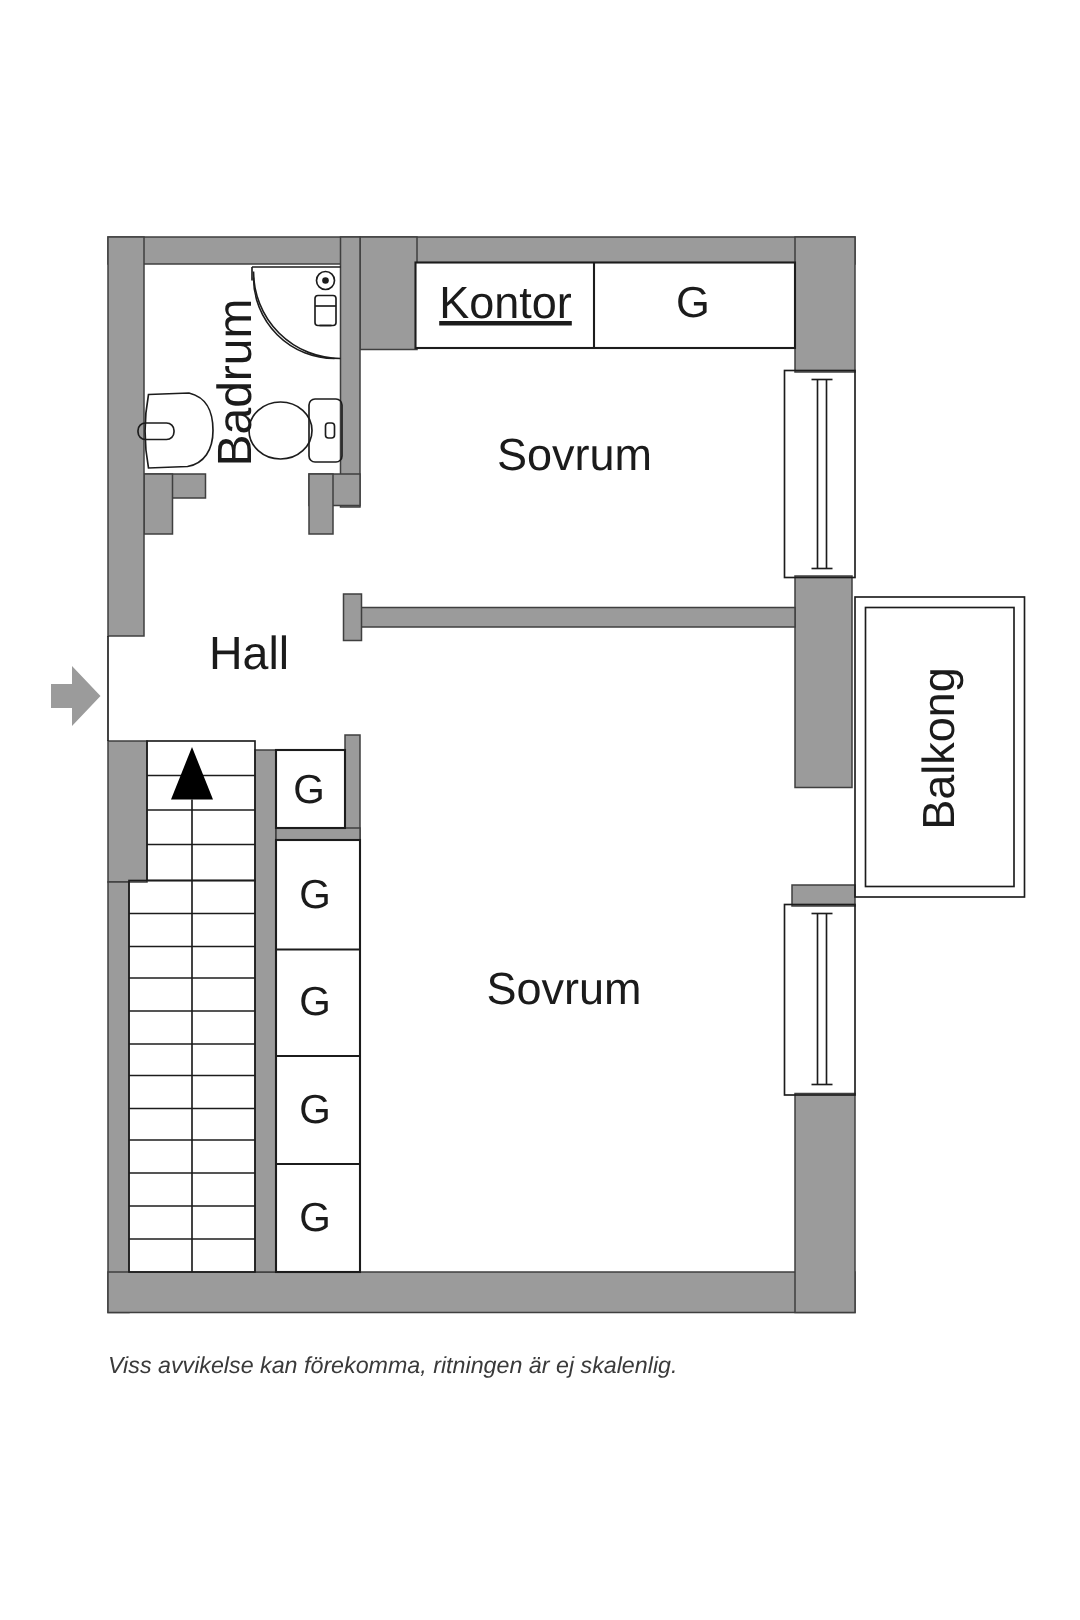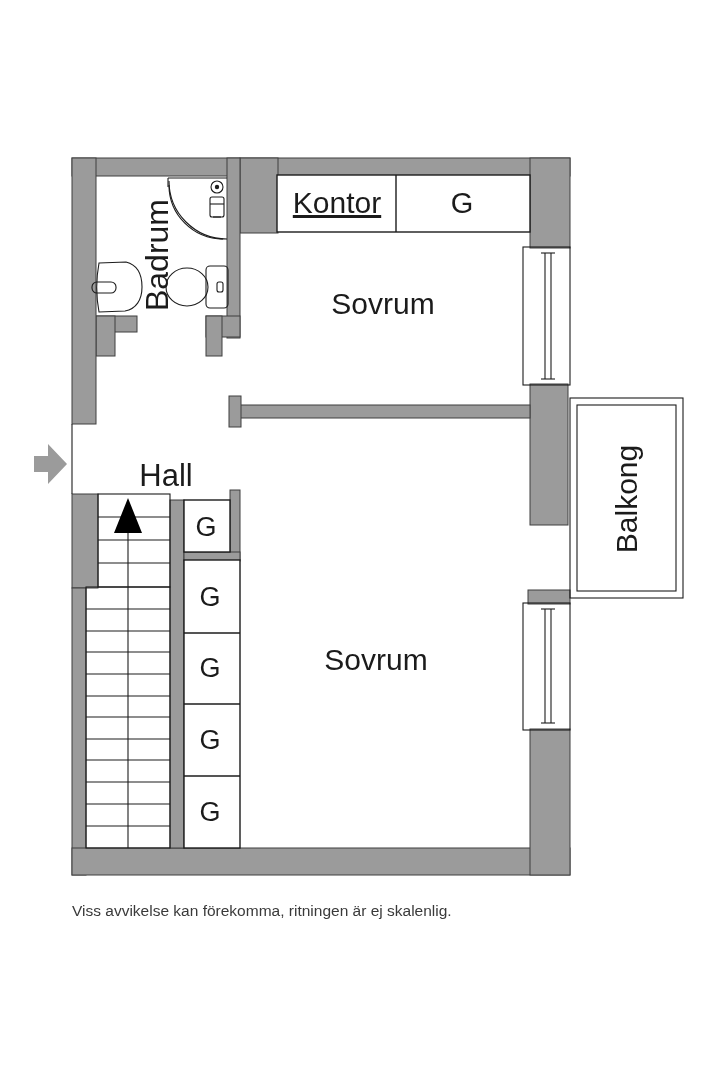--- a/index.html
+++ b/index.html
@@ -7,26 +7,26 @@
     --disclaimer:#3a3a3a; --background:#ffffff; --stair-arrow:#000000;
   }
   html,body{margin:0;padding:0;background:var(--background);}
   .plan{position:relative;width:720px;height:1080px;background:var(--background);
         font-family:"Liberation Sans",sans-serif;overflow:hidden;}
   .plan svg{position:absolute;left:0;top:0;}
   .label{position:absolute;color:var(--text);white-space:nowrap;
          transform:translate(-50%,-50%);letter-spacing:0px;}
   .label.rot{transform:translate(-50%,-50%) rotate(-90deg);}
   .room{font-size:30px;}
-  .hall{font-size:31px;margin-top:40px;}
+  .hall{font-size:31px;}
   .badrum{font-size:32px;}
   .balkong{font-size:30px;}
   .gsmall{font-size:27px;}
   .gbig{font-size:29px;}
-  .disclaimer{position:absolute;left:72px;top:902px;font-size:15.5px;color:var(--disclaimer);}
+  .disclaimer{position:absolute;left:72px;top:902px;font-size:15.5px;color:var(--disclaimer);font-style:italic;}
   .wall{fill:var(--wall);stroke:var(--wall-outline);stroke-width:1;}
   .ln{stroke:var(--line);stroke-width:1.4;fill:none;}
   .box{stroke:var(--line);stroke-width:1.4;fill:#ffffff;}
   .thin{stroke:var(--line);stroke-width:1.1;fill:none;}
 </style>
 </head>
 <body>
 
 <div class="plan">
 

